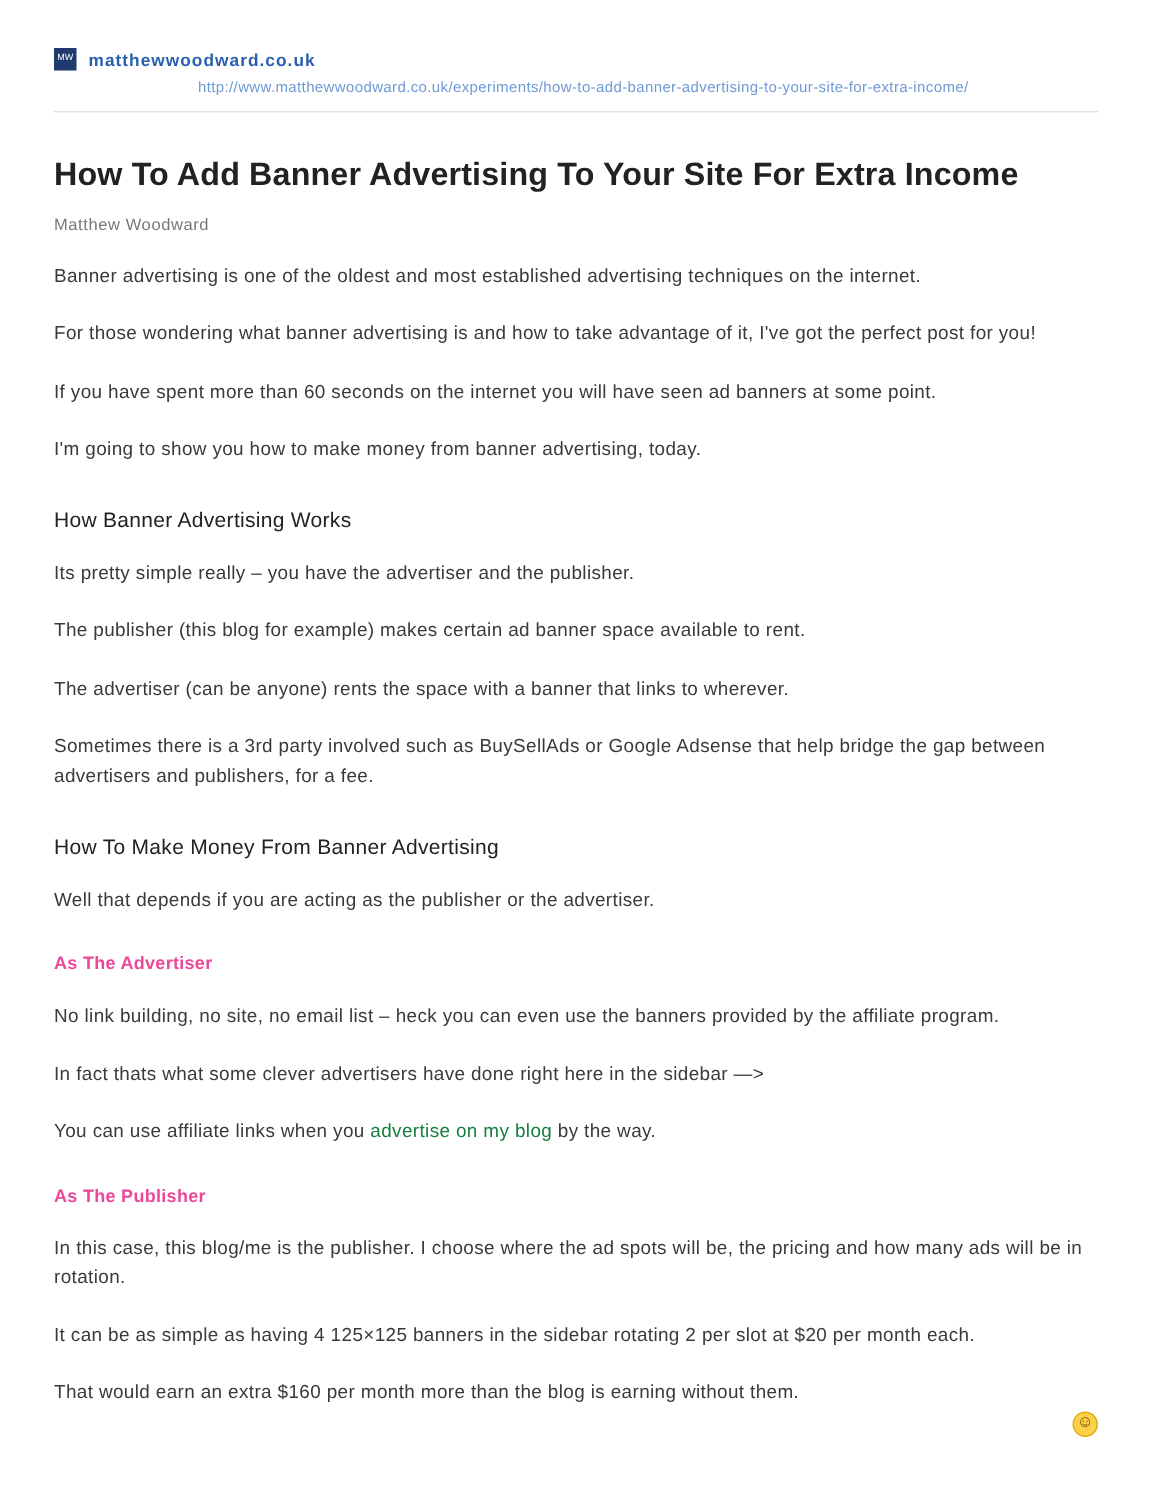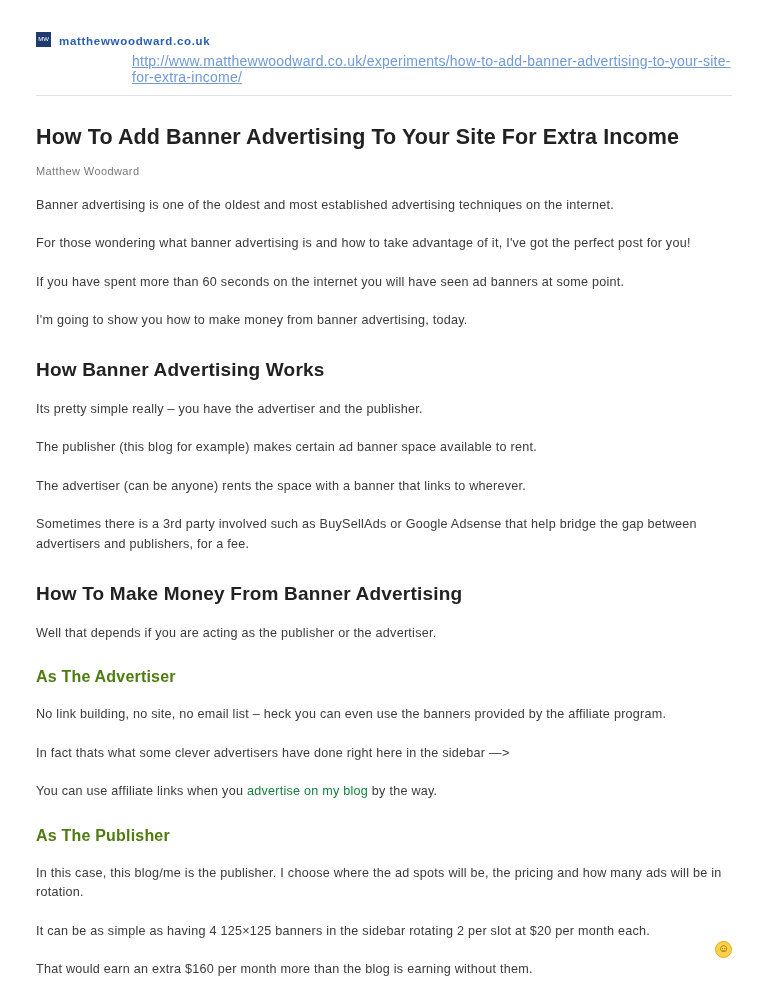--- a/index.html
+++ b/index.html
@@ -47,25 +47,24 @@
   }
   .site-name {
     font-size: 11.5px;
     font-weight: bold;
     color: #2a5fb0;
     letter-spacing: 0.7px;
   }
   .url-line {
     margin-top: 6px;
     padding-left: 96px;
-    font-size: 14px;
+    font-size: 10px;
     color: #6f9ad6;
     letter-spacing: 0.25px;
     word-break: break-all;
-    text-decoration: underline;
   }
   .header-rule {
     margin: 10px 36px 0 36px;
     border-top: 1px solid #e2e2e2;
   }
 
   
   .article {
     padding: 0 36px;
     box-sizing: border-box;
@@ -85,30 +84,30 @@
     letter-spacing: 0.4px;
   }
   p.body {
     font-size: 12.6px;
     line-height: 1.55;
     color: #3a3a3a;
     margin: 19px 0 0 0;
     letter-spacing: 0.25px;
   }
   h2.section {
-    font-size: 19px;
-    font-weight: bold;
+    font-size: 14px;
+    font-weight: normal;
     color: #222222;
     margin: 28px 0 0 0;
     letter-spacing: 0.2px;
   }
   h3.subsection {
-    font-size: 16px;
+    font-size: 12px;
     font-weight: bold;
-    color: #4d7c0f;
+    color: #ec4899;
     margin: 25px 0 0 0;
     letter-spacing: 0.2px;
   }
   a.inline-link {
     color: #15803d;
     text-decoration: none;
   }
   .emoji {
     position: absolute;
     right: 36px;

